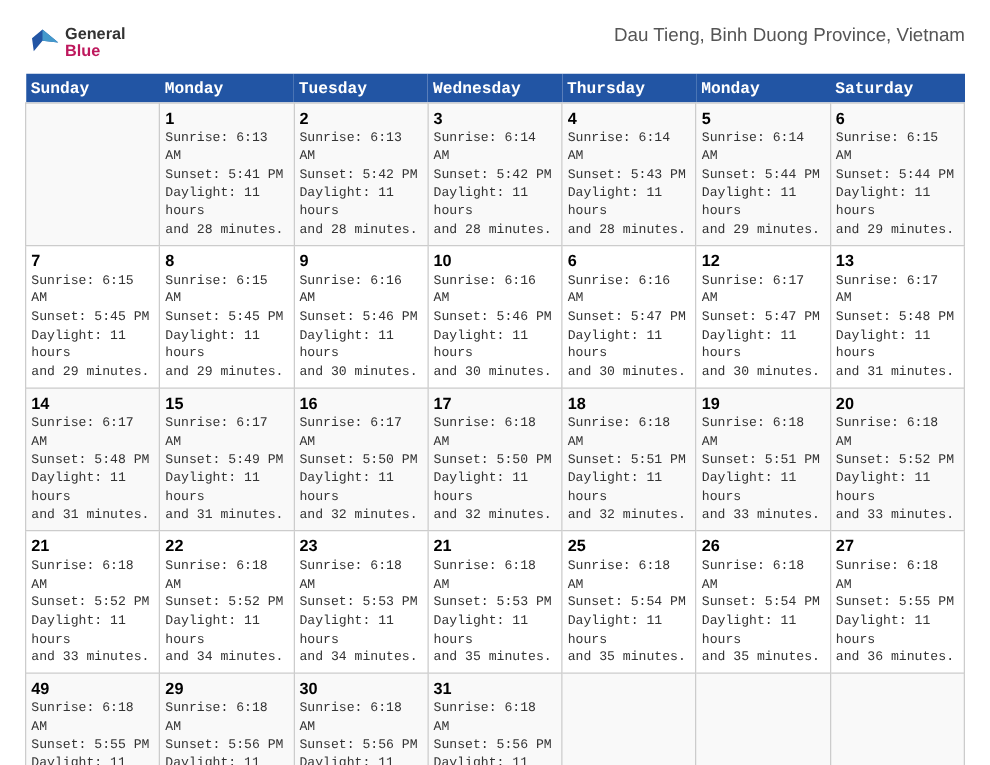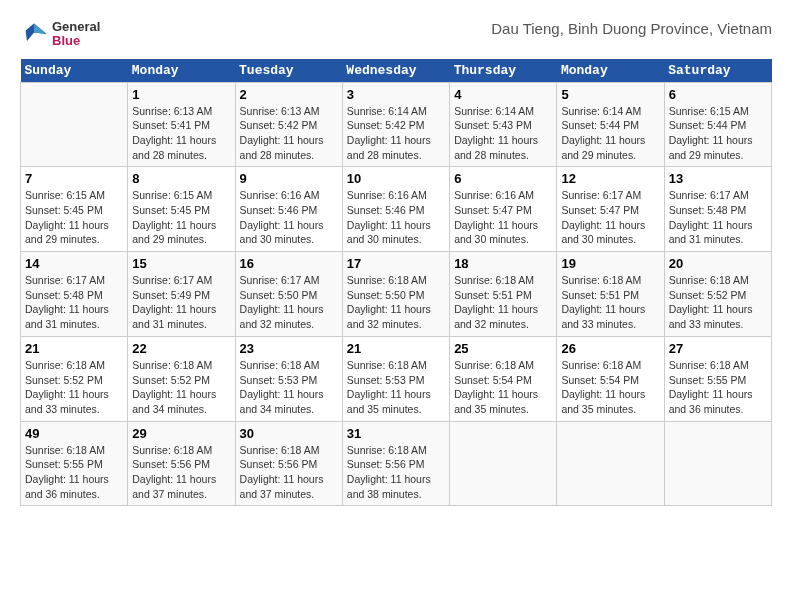--- a/index.html
+++ b/index.html
@@ -76,20 +76,21 @@
     .day-num {
       font-weight: bold;
       font-size: 13px;
       display: block;
       margin-bottom: 2px;
     }
     .day-info {
       color: #333;
       font-size: 10.5px;
       line-height: 1.4;
+      font-family: Liberation Mono, monospace;
     }
   </style>
 </head>
 <body>
 
 <div class="header">
   <div class="logo">
     <svg class="logo-bird" viewBox="0 0 40 40">
       <polygon points="20,5 38,20 20,18 10,30 8,15" fill="#2255a4"></polygon>
       <polygon points="20,5 38,20 20,18" fill="#4499cc"></polygon>

